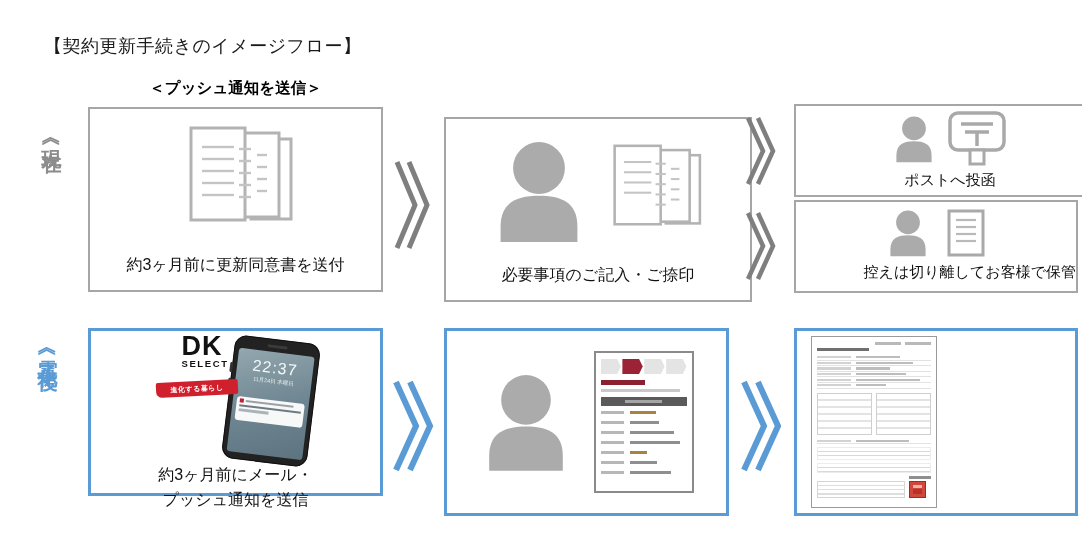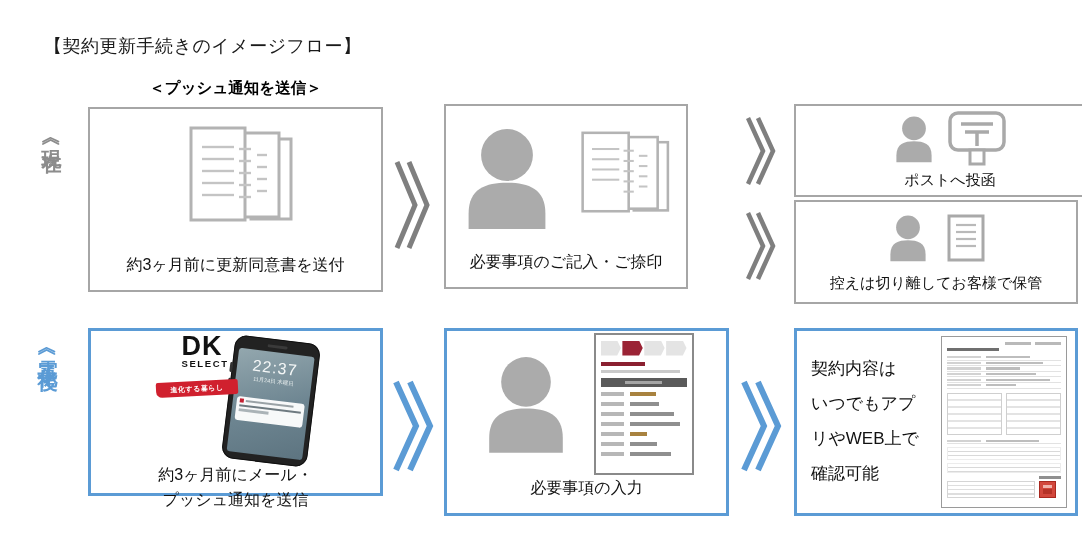--- a/index.html
+++ b/index.html
@@ -120,21 +120,21 @@
       </svg>
     </div>
     <div class="caption">約3ヶ月前に更新同意書を送付</div>
   </div>
 
   <svg class="abs" style="left:378px;top:158px;" width="36" height="94">
     <polyline points="3,4 21,47 3,90" fill="none" stroke="#7f7f7f" stroke-width="5"></polyline>
     <polyline points="15,4 33,47 15,90" fill="none" stroke="#7f7f7f" stroke-width="5"></polyline>
   </svg>
 
-  <div class="abs box gray" style="left:428px;top:104px;width:244px;height:185px;">
+  <div class="abs box gray" style="left:428px;top:117px;width:308px;height:185px;">
     <div class="icon-area">
       <svg width="96" height="104" viewBox="0 0 100 106">
         <circle cx="50" cy="29" r="27" fill="#ababab"></circle>
         <path d="M10,106 L10,90 C10,64 28,58 50,58 C72,58 90,64 90,90 L90,106 Z" fill="#ababab"></path>
       </svg>
       <svg width="104" height="98" viewBox="0 0 122 112">
         <g fill="#fff" stroke="#b3b3b3" stroke-width="3">
           <rect x="76" y="14" width="40" height="80"></rect>
           <rect x="58" y="8" width="46" height="84"></rect>
           <rect x="16" y="3" width="54" height="92"></rect>
@@ -178,21 +178,21 @@
         <rect x="4" y="3" width="54" height="37" rx="8" fill="#fff" stroke="#a9a9a9" stroke-width="3.5"></rect>
         <line x1="15" y1="14" x2="47" y2="14" stroke="#a9a9a9" stroke-width="3.5"></line>
         <line x1="19" y1="22" x2="43" y2="22" stroke="#a9a9a9" stroke-width="3.5"></line>
         <line x1="31" y1="22" x2="31" y2="36" stroke="#a9a9a9" stroke-width="3.5"></line>
         <rect x="24" y="40" width="14" height="14" fill="#fff" stroke="#a9a9a9" stroke-width="3"></rect>
       </svg>
     </div>
     <div class="caption small">ポストへ投函</div>
   </div>
 
-  <div class="abs box gray" style="left:778px;top:200px;width:284px;height:104px;">
+  <div class="abs box gray" style="left:778px;top:200px;width:284px;height:93px;align-items:flex-end;">
     <div class="icon-area" style="gap:16px;padding-top:4px;">
       <svg width="44" height="48" viewBox="0 0 100 106">
         <circle cx="50" cy="29" r="27" fill="#ababab"></circle>
         <path d="M10,106 L10,90 C10,64 28,58 50,58 C72,58 90,64 90,90 L90,106 Z" fill="#ababab"></path>
       </svg>
       <svg width="40" height="50" viewBox="0 0 40 50">
         <rect x="3" y="3" width="34" height="44" fill="#fff" stroke="#a9a9a9" stroke-width="3"></rect>
         <g stroke="#b9b9b9" stroke-width="2.2">
           <line x1="10" y1="12" x2="30" y2="12"></line>
             <line x1="10" y1="19" x2="30" y2="19"></line>
@@ -280,33 +280,28 @@
         <div class="f-row">
             <span class="f-lab"></span>
             <span class="f-val" style="width:32%;"></span>
           </div>
         <div class="f-row">
             <span class="f-lab"></span>
             <span class="f-val" style="width:48%;"></span>
           </div>
       </div>
     </div>
-    <div class="caption">必要事項の入力</div>
   </div>
 
   <svg class="abs" style="left:724px;top:378px;" width="42" height="96">
     <polyline points="4,4 24,48 4,92" fill="none" stroke="#5b9bd5" stroke-width="6"></polyline>
     <polyline points="18,4 38,48 18,92" fill="none" stroke="#5b9bd5" stroke-width="6"></polyline>
   </svg>
 
   <div class="abs box blue confirm-flex" style="left:778px;top:328px;width:284px;height:188px;">
-    <div class="confirm-text">契約内容は
-いつでもアプ
-リやWEB上で
-確認可能</div>
     <div class="doc-shot">
       <div class="d-top">
           <i></i>
           <i></i>
         </div>
       <div class="d-title"></div>
       <div class="d-row">
           <i></i>
           <b></b>
         </div>

